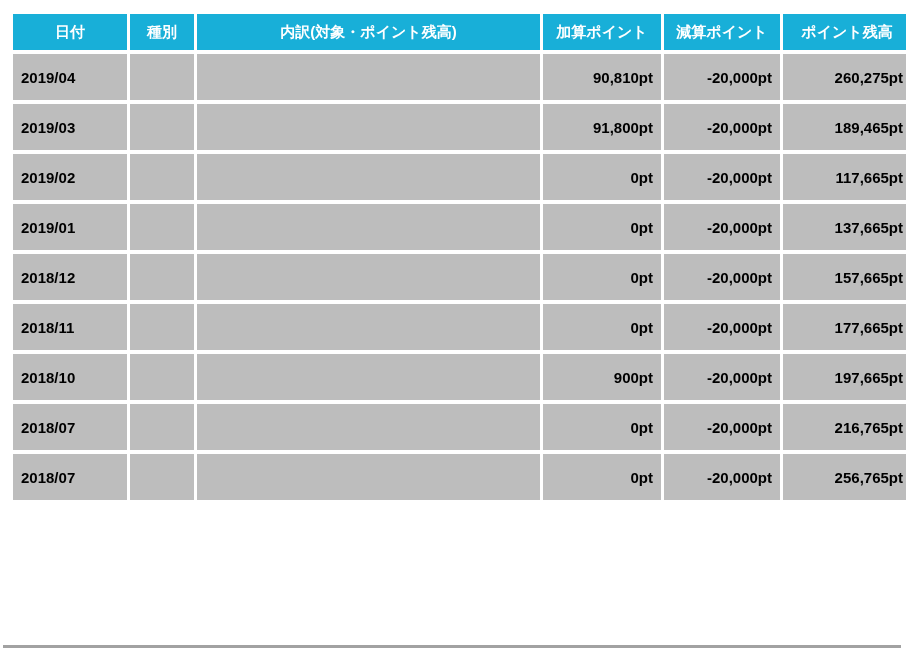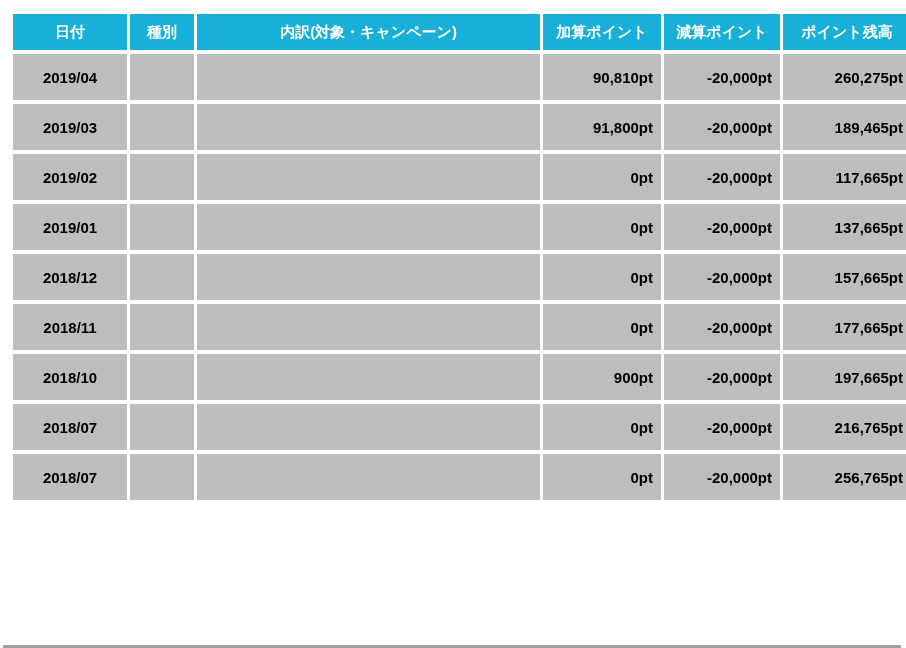--- a/index.html
+++ b/index.html
@@ -37,21 +37,21 @@
     background: #BDBDBD;
     color: #000000;
     font-size: 15px;
     font-weight: bold;
     height: 46px;
     vertical-align: middle;
     padding: 0 8px;
     overflow: hidden;
     white-space: nowrap;
   }
-  table.points-table td.col-date   { text-align: center; }
+  table.points-table td.col-date   { text-align: left; }
   table.points-table td.col-type   { text-align: center; }
   table.points-table td.col-detail { text-align: center; }
   table.points-table td.col-added,
   table.points-table td.col-subtracted,
   table.points-table td.col-balance { text-align: right; }
   .bottom-strip {
     position: absolute;
     left: 3px;
     bottom: 0;
     width: 898px;
@@ -69,21 +69,21 @@
         <col style="width: 64px;">
         <col style="width: 343px;">
         <col style="width: 118px;">
         <col style="width: 116px;">
         <col style="width: 128px;">
       </colgroup>
     <thead>
       <tr>
           <th>日付</th>
           <th>種別</th>
-          <th>内訳(対象・キャンペーン)</th>
+          <th>内訳(対象・ポイント残高)</th>
           <th>加算ポイント</th>
           <th>減算ポイント</th>
           <th>ポイント残高</th>
         </tr>
     </thead>
     <tbody>
         <tr>
           <td class="col-date">2019/04</td>
           <td class="col-type"></td>
           <td class="col-detail"></td>

